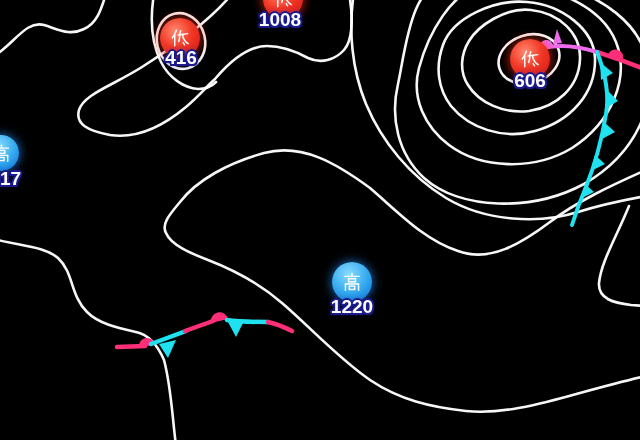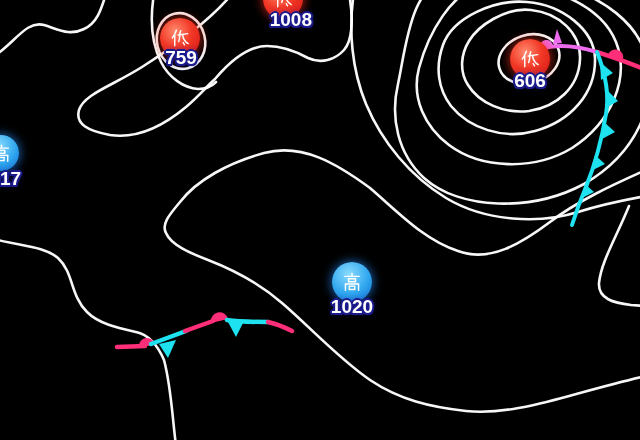--- a/index.html
+++ b/index.html
@@ -107,37 +107,37 @@
         <path d="M 7,2.5 C 6,5.5 4.5,8.5 2.5,11"></path>
           <path d="M 5.2,8 L 5.2,19.5"></path>
         <path d="M 11.8,3 L 10.8,6.2"></path>
           <path d="M 10.8,6.2 C 10.8,10 10.4,12.5 9.6,14.8"></path>
         <path d="M 9,7.8 L 19.5,6.2"></path>
           <path d="M 13.8,7 C 14.2,11 16.2,15 20,17.2"></path>
         <path d="M 14.5,16 L 16,18.5"></path>
       </svg>
       <span class="sr">低</span>
     </div>
-    <div class="value" style="left:149px;top:48px;">759</div>
+    <div class="value" style="left:149px;top:48px;">416</div>
   </div>
 
   <div class="marker">
     <div class="badge low" style="left:263px;top:-21px;">
       <svg class="glyph" width="20" height="20" viewBox="0 0 22 22">
         <path d="M 7,2.5 C 6,5.5 4.5,8.5 2.5,11"></path>
           <path d="M 5.2,8 L 5.2,19.5"></path>
         <path d="M 11.8,3 L 10.8,6.2"></path>
           <path d="M 10.8,6.2 C 10.8,10 10.4,12.5 9.6,14.8"></path>
         <path d="M 9,7.8 L 19.5,6.2"></path>
           <path d="M 13.8,7 C 14.2,11 16.2,15 20,17.2"></path>
         <path d="M 14.5,16 L 16,18.5"></path>
       </svg>
 
     </div>
-    <div class="value" style="left:248px;top:10px;text-align:right;">1008</div>
+    <div class="value" style="left:248px;top:10px;">1008</div>
   </div>
 
   <div class="marker">
     <div class="badge low" style="left:510px;top:39px;">
       <svg class="glyph" width="20" height="20" viewBox="0 0 22 22">
         <path d="M 7,2.5 C 6,5.5 4.5,8.5 2.5,11"></path>
           <path d="M 5.2,8 L 5.2,19.5"></path>
         <path d="M 11.8,3 L 10.8,6.2"></path>
           <path d="M 10.8,6.2 C 10.8,10 10.4,12.5 9.6,14.8"></path>
         <path d="M 9,7.8 L 19.5,6.2"></path>
@@ -171,16 +171,16 @@
         <path d="M 11,1.5 L 11,4.2"></path>
           <path d="M 3,4.8 L 19,4.8"></path>
         <rect x="7.2" y="7.4" width="7.6" height="3.4"></rect>
         <path d="M 3.8,13.2 L 3.8,20"></path>
           <path d="M 3.8,13.2 L 18.2,13.2"></path>
           <path d="M 18.2,13.2 L 18.2,20"></path>
         <rect x="8" y="15.6" width="6" height="3.6"></rect>
       </svg>
       <span class="sr">高</span>
     </div>
-    <div class="value" style="left:320px;top:297px;">1020</div>
+    <div class="value" style="left:320px;top:297px;">1220</div>
   </div>
 
 </div>
 
 </body></html>

